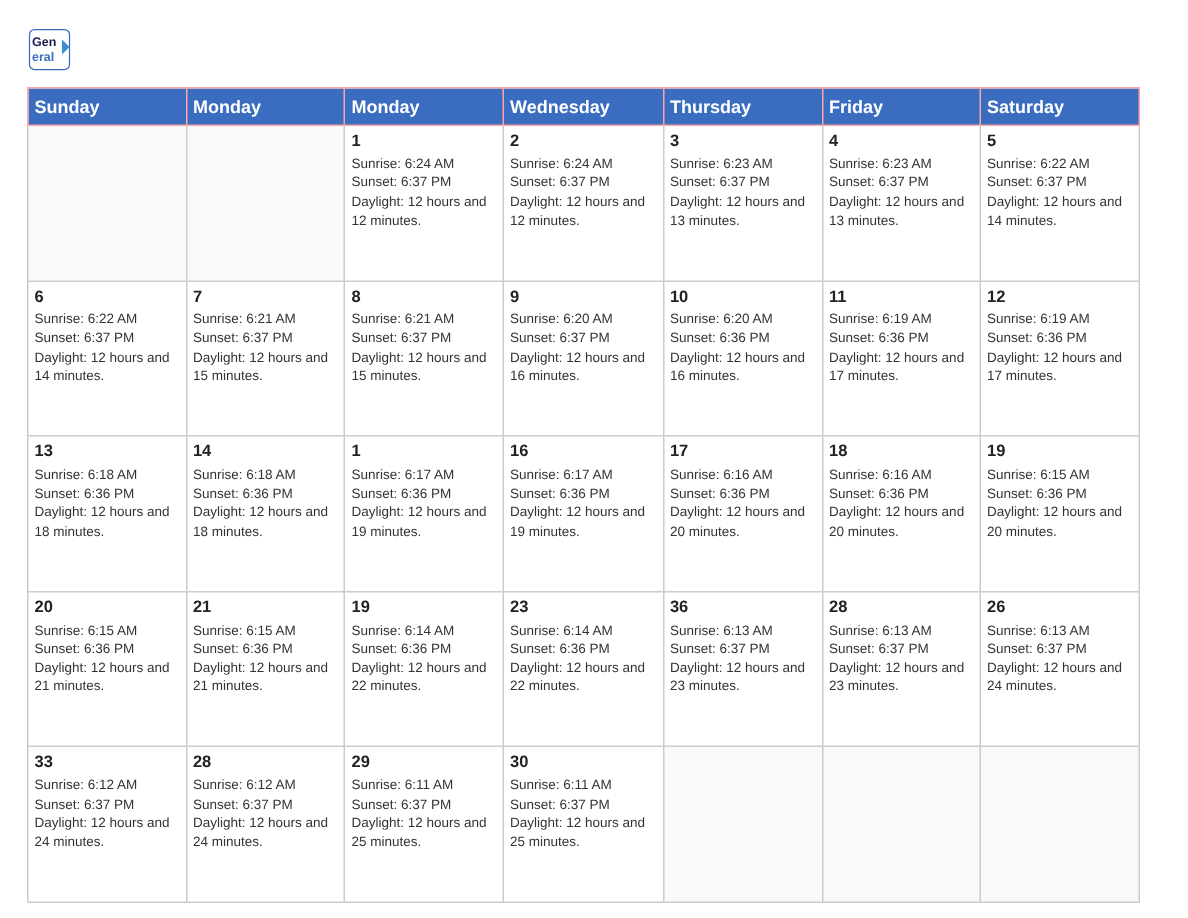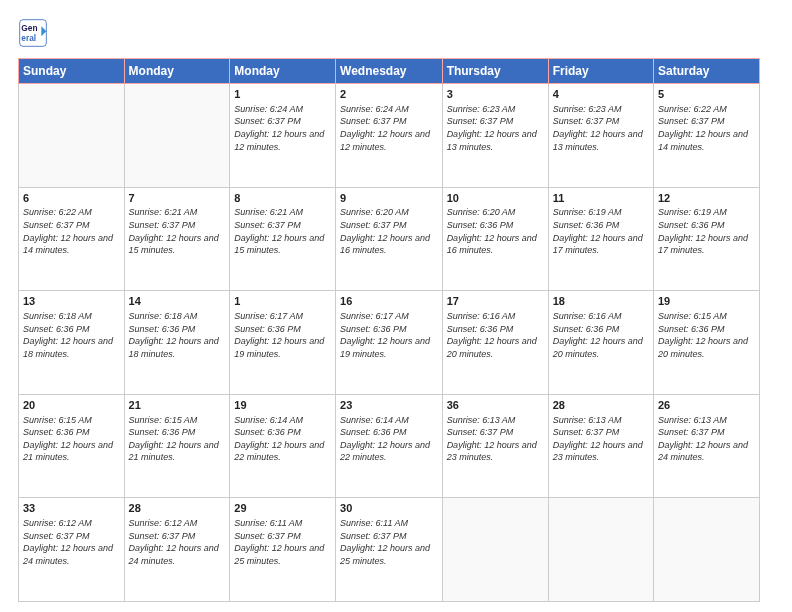--- a/index.html
+++ b/index.html
@@ -83,21 +83,20 @@
       font-size: 11px;
       font-weight: bold;
       color: #222;
       display: block;
       margin-bottom: 1px;
     }
     .day-detail {
       font-size: 9px;
       color: #333;
       line-height: 1.4;
-      font-style: italic;
     }
     .calendar tbody td.empty {
       background: #f9f9f9;
     }
   </style>
 </head>
 <body>
 
 <div class="page">
   <div class="header">

